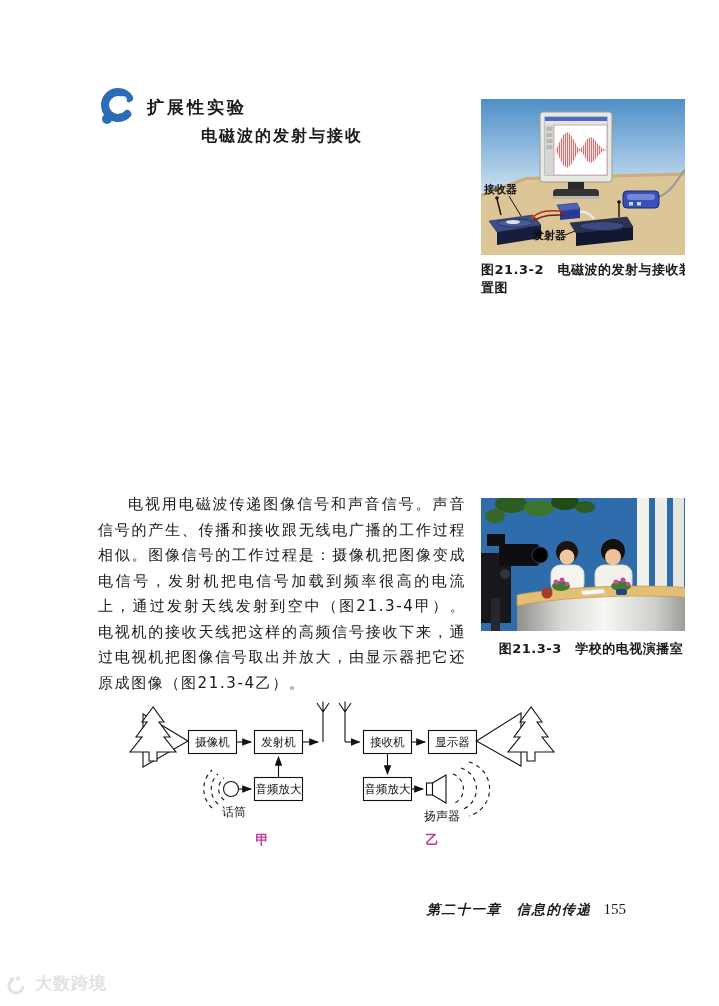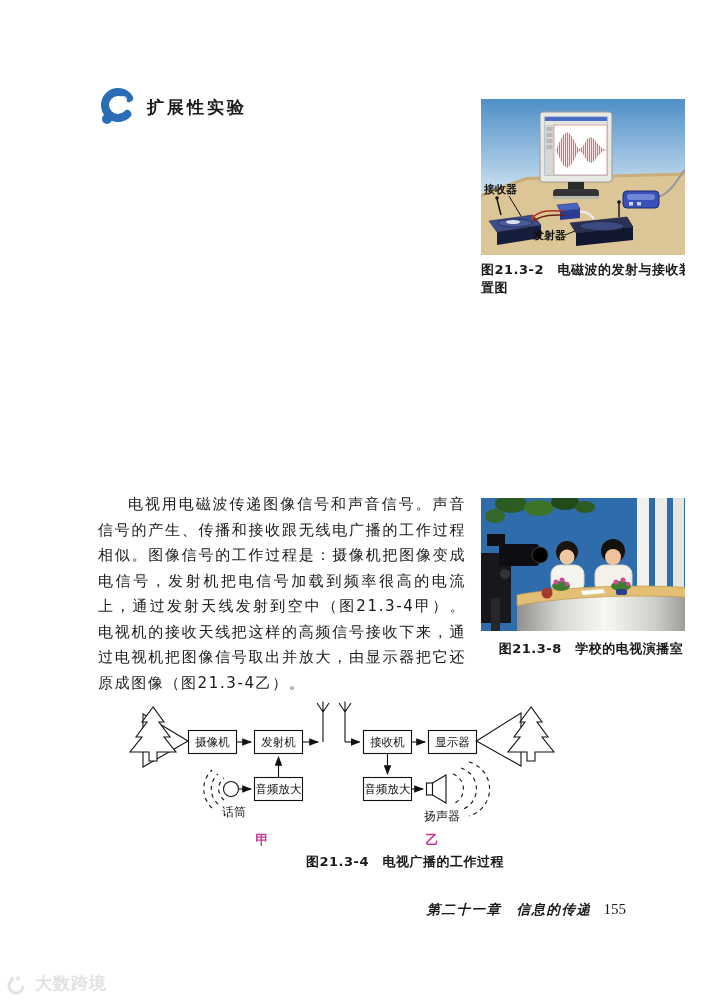--- a/index.html
+++ b/index.html
@@ -53,20 +53,21 @@
   <div class="abs exp-header">
     <span style="display:inline-flex;">
       <svg width="42" height="42" viewBox="0 0 42 42">
         <circle cx="22" cy="19" r="13" fill="none" stroke="#2a6cb5" stroke-width="8" stroke-dasharray="64 18" stroke-dashoffset="-10" stroke-linecap="round"></circle>
         <circle cx="11" cy="33" r="5" fill="#2a6cb5"></circle>
         <circle cx="27" cy="14" r="4" fill="#ffffff" opacity="0.85"></circle>
       </svg>
     </span>
     <span class="exp-title">扩展性实验</span>
   </div>
+  <div class="abs exp-subtitle">电磁波的发射与接收</div>
 
   <div class="abs text-col" id="col1">
   </div>
 
 
   <div class="abs text-col" id="col2">
     <p>电视用电磁波传递图像信号和声音信号。声音信号的产生、传播和接收跟无线电广播的工作过程相似。图像信号的工作过程是：摄像机把图像变成电信号，发射机把电信号加载到频率很高的电流上，通过发射天线发射到空中（图21.3-4甲）。电视机的接收天线把这样的高频信号接收下来，通过电视机把图像信号取出并放大，由显示器把它还原成图像（图21.3-4乙）。</p>
   </div>
 
   <div class="abs" id="fig1">
@@ -204,21 +205,21 @@
           <circle cx="81" cy="82" r="2.5" fill="#c84a98"></circle>
           <circle cx="86" cy="86" r="2.2" fill="#cb4d9b"></circle>
         <ellipse cx="140" cy="88" rx="10" ry="5" fill="#3f7d2e"></ellipse>
         <circle cx="135" cy="84" r="2.5" fill="#cb4d9b"></circle>
           <circle cx="142" cy="82" r="2.5" fill="#c84a98"></circle>
           <circle cx="147" cy="86" r="2.2" fill="#cb4d9b"></circle>
         <rect x="135" y="91" width="11" height="6" rx="2" fill="#27408b"></rect>
       </g>
     </svg>
   </div>
-  <div class="abs fig-caption" id="fig2-caption">图21.3-8　学校的电视演播室</div>
+  <div class="abs fig-caption" id="fig2-caption">图21.3-3　学校的电视演播室</div>
 
   <div class="abs" id="fig3">
     <svg width="620" height="150" viewBox="0 0 620 150">
       <defs>
         <marker id="ah" markerWidth="9" markerHeight="7" refX="8" refY="3.5" orient="auto">
           <polygon points="0,0 9,3.5 0,7" fill="#111"></polygon>
         </marker>
       </defs>
       <g stroke="#111" fill="none" stroke-width="1.1">
 
@@ -270,21 +271,20 @@
       <text class="diag-box-label" x="292.5" y="46" text-anchor="middle">接收机</text>
       <text class="diag-box-label" x="357.5" y="46" text-anchor="middle">显示器</text>
       <text class="diag-box-label" x="183.5" y="93" text-anchor="middle">音频放大</text>
       <text class="diag-box-label" x="292.5" y="93" text-anchor="middle">音频放大</text>
       <text class="diag-small-label" x="139" y="116" text-anchor="middle">话筒</text>
       <text class="diag-small-label" x="347" y="120" text-anchor="middle">扬声器</text>
       <text class="diag-ab-label" x="167" y="144" text-anchor="middle" fill="#c23a96">甲</text>
       <text class="diag-ab-label" x="337" y="144" text-anchor="middle" fill="#c23a96">乙</text>
     </svg>
   </div>
-  <div class="abs fig-caption" id="fig3-caption">图21.3-4　电视广播的工作过程</div>
 
   <div class="abs footer">
     <span class="footer-chapter">第二十一章　信息的传递</span>
     <span class="footer-page">155</span>
   </div>
 
   <div class="abs watermark">
     <span style="display:inline-flex;">
       <svg width="20" height="20" viewBox="0 0 20 20">
         <circle cx="10" cy="11" r="7" fill="none" stroke="#e2e2e2" stroke-width="3" stroke-dasharray="30 14"></circle>

